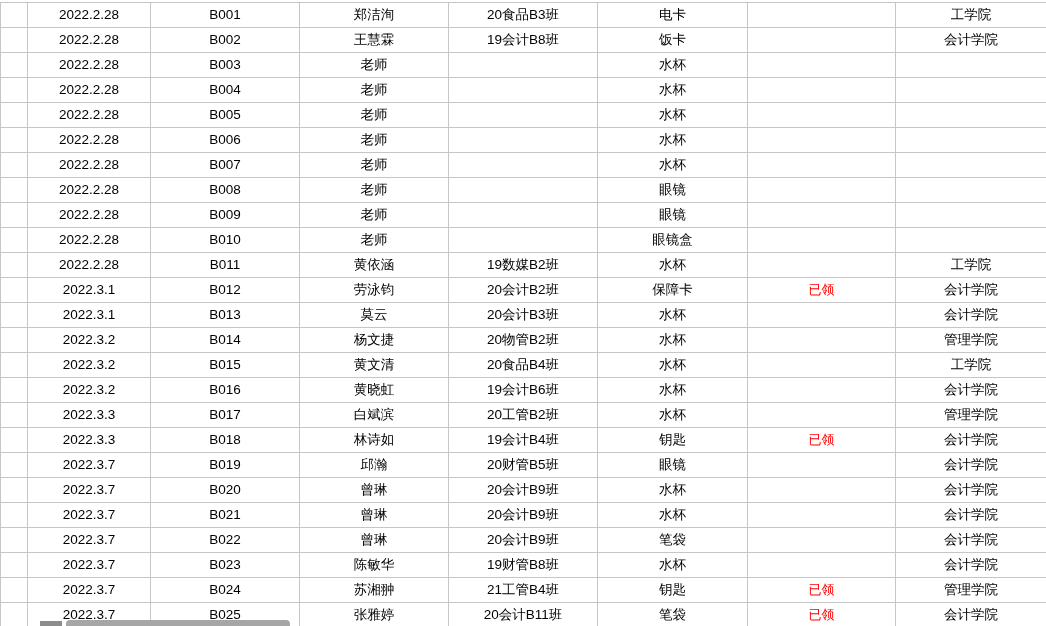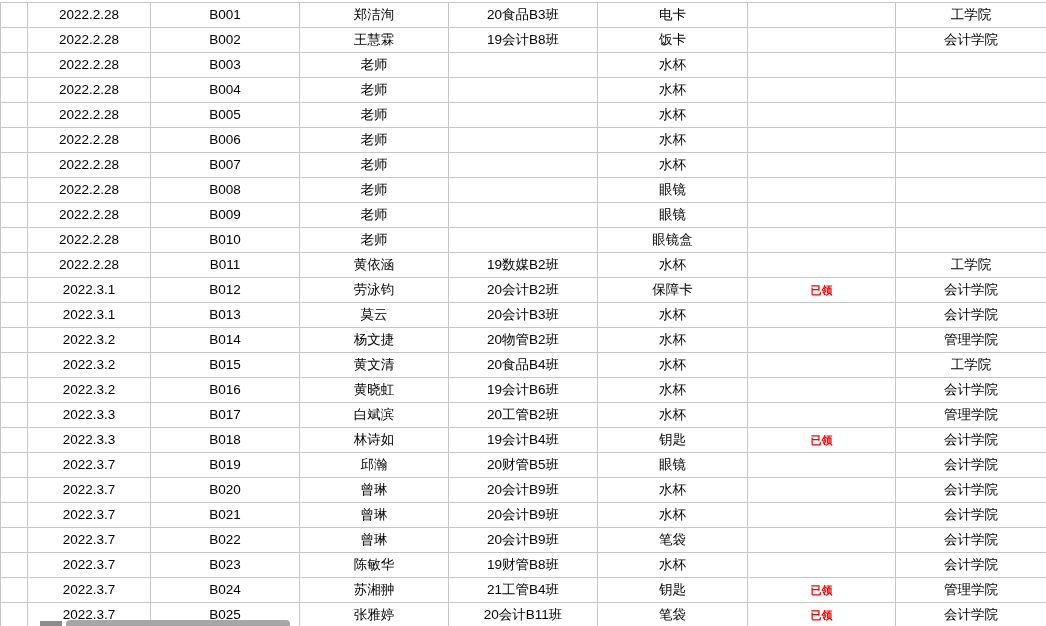--- a/index.html
+++ b/index.html
@@ -15,21 +15,21 @@
   }
   td{
     height:24px;box-sizing:border-box;
     border:1px solid #c6c6c6;
     text-align:center;vertical-align:middle;
     font-size:13.5px;color:#000000;
     padding:0;line-height:24px;
     white-space:nowrap;overflow:hidden;
   }
   td.claimed{
-    color:#ff0000;font-weight:bold;font-size:11px;
+    color:#ff0000;font-weight:normal;font-size:13px;
     font-family:"Liberation Sans","DejaVu Sans",sans-serif;
   }
   col.c-spacer{width:27px;}
   col.c-date{width:123px;}
   col.c-id{width:149px;}
   col.c-name{width:149px;}
   col.c-class{width:149px;}
   col.c-item{width:150px;}
   col.c-status{width:148px;}
   col.c-college{width:151px;}

